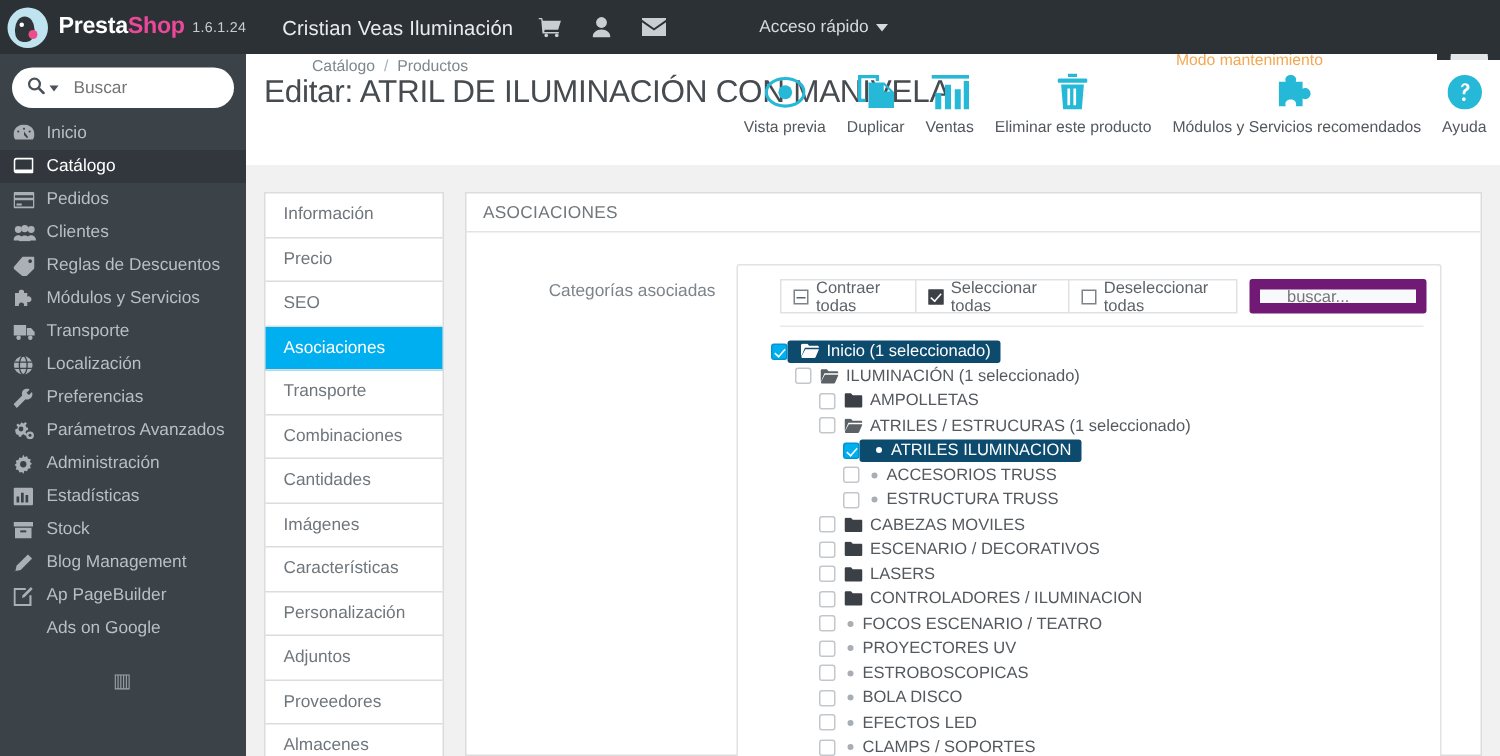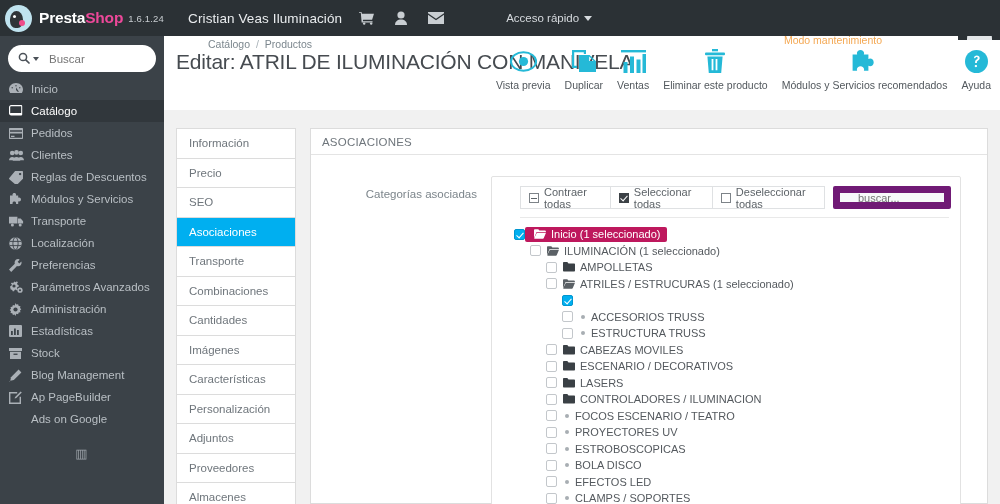--- a/index.html
+++ b/index.html
@@ -172,21 +172,21 @@
   }
   .tree-row .nodeico { margin: 0 5px 0 6px; display: flex; align-items: center; flex: none; }
   .tree-row .nodeico svg { display: block; }
   .tree-row .dot {
     width: 4px; height: 4px; border-radius: 50%; background: #a8aeb3;
     margin: 0 6px 0 8px; flex: none;
   }
   .tree-row .lbl { color: #54595e; white-space: nowrap; }
   .tree-row.sel .lbl { color: #ffffff; }
   .tree-row.sel .dot { background: #ffffff; }
-  .selpill { display: flex; align-items: center; background: #be185d; border-radius: 2px; padding: 1.5px 7px 1.5px 3px; }
+  .selpill { display: flex; align-items: center; background: #0c4a6e; border-radius: 2px; padding: 1.5px 7px 1.5px 3px; }
 </style>
 </head>
 <body>
 
 <div class="topbar">
   <div class="logo-circle">
     <div class="bird"></div>
       <div class="beak"></div>
       <div class="eye"></div>
   </div>
@@ -559,20 +559,24 @@
                 <svg width="12" height="10" viewBox="0 0 12 10">
                   <path d="M0 1.2C0 .6.5.2 1 .2h3.3l1.1 1.3H11c.5 0 .9.4.9.9v.5H2.6L.4 8.2 0 8z" fill="#5b6166"></path>
                   <path d="M2.9 3.8h9.1l-2.3 5.4c-.1.3-.4.5-.8.5H.9c-.5 0-.8-.5-.6-1z" fill="#5b6166"></path>
                 </svg>
               </span>
               <span class="lbl">ATRILES / ESTRUCURAS (1 seleccionado)</span>
             </span>
           </div>
           <div class="tree-row sel" style="padding-left: 70px;">
             <span class="cbx"></span>
+            <span class="selpill" style="display: flex; align-items: center;">
+              <span class="dot"></span>
+              <span class="lbl">ATRILES ILUMINACION</span>
+            </span>
           </div>
           <div class="tree-row" style="padding-left: 70px;">
             <span class="cbx"></span>
             <span class="" style="display: flex; align-items: center;">
               <span class="dot"></span>
               <span class="lbl">ACCESORIOS TRUSS</span>
             </span>
           </div>
           <div class="tree-row" style="padding-left: 70px;">
             <span class="cbx"></span>

